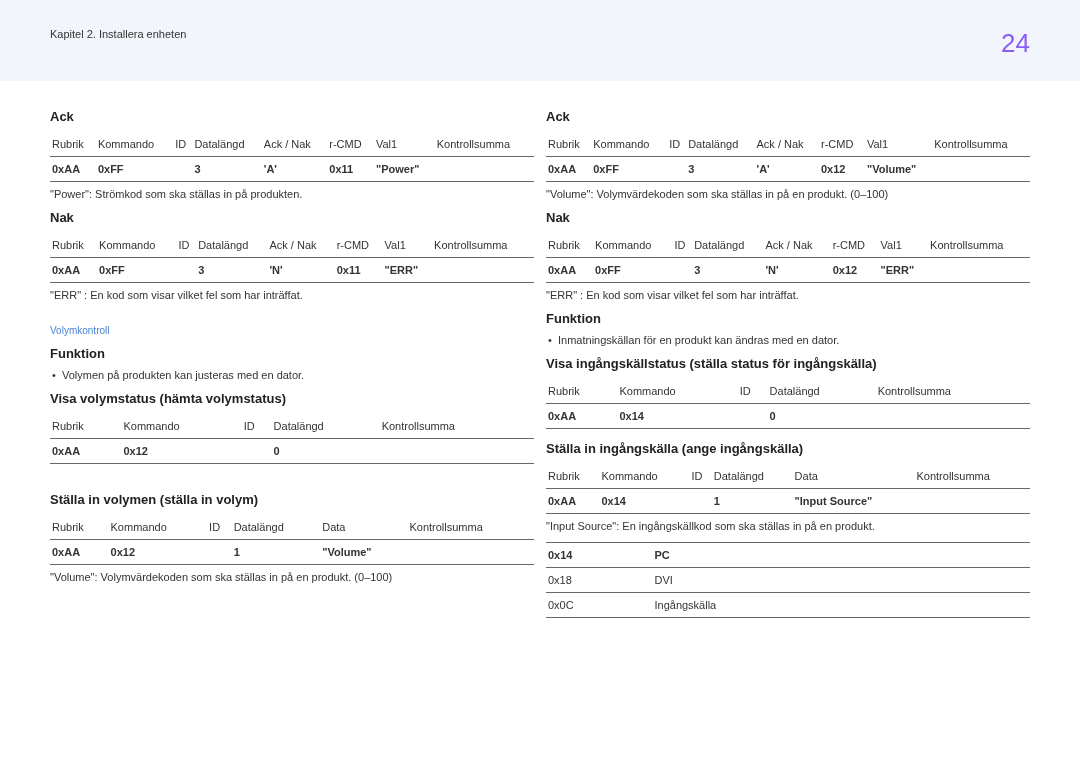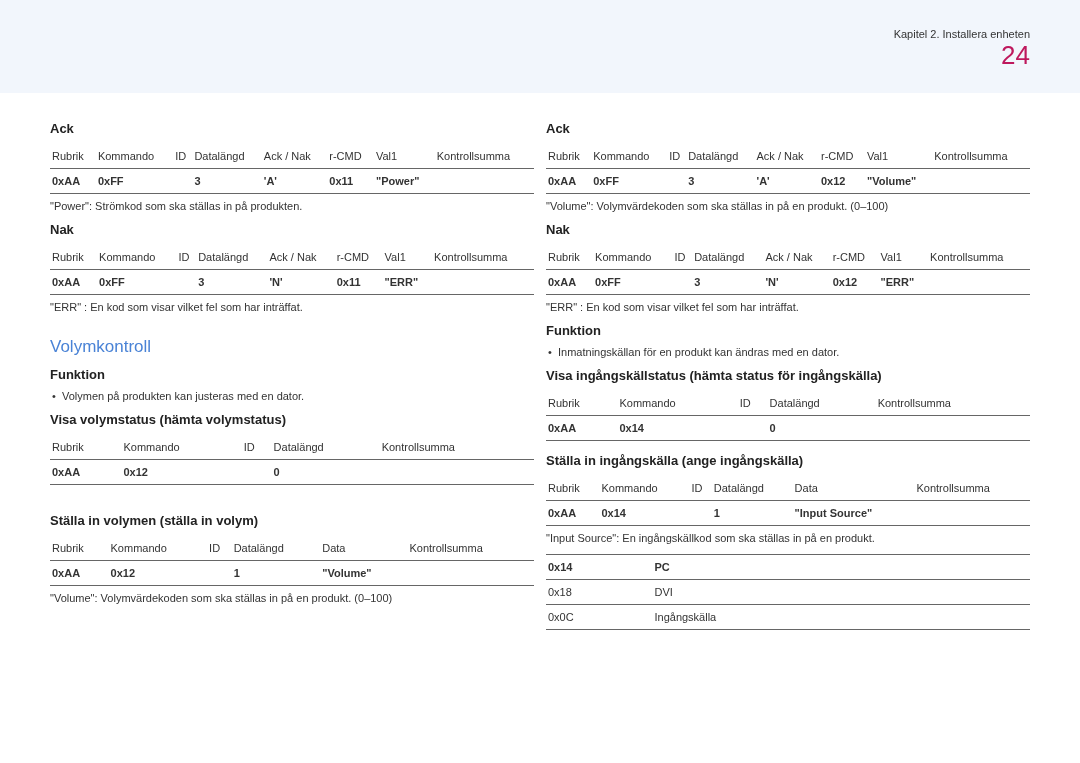--- a/index.html
+++ b/index.html
@@ -9,48 +9,47 @@
     color: #333;
     background: #fff;
     width: 1080px;
     height: 763px;
     position: relative;
     padding: 0 50px 50px 50px;
   }
   .header {
     display: flex;
     justify-content: space-between;
-    align-items: flex-end;
+    align-items: flex-start;
     padding: 28px 0 22px 0;
     background: #f2f6fc;
     margin: 0 -50px;
     padding-left: 50px;
     padding-right: 50px;
-    flex-direction: column;
   }
   .header .pagenum {
-    color: #be185d;
+    color: #8b5cf6;
     font-size: 26px;
     font-weight: 300;
   }
   .columns {
     display: flex;
     gap: 12px;
     margin-top: 28px;
   }
   .col { flex: 1; }
   .h3 {
     font-size: 13px;
     font-weight: 700;
     color: #222;
     margin-bottom: 8px;
   }
   .section-title {
     color: #4a83d6;
-    font-size: 17px;
+    font-size: 10px;
     font-weight: 400;
     margin: 24px 0 10px 0;
   }
   .note {
     font-size: 11px;
     color: #333;
     margin: 6px 0 10px 0;
   }
   .bullet {
     margin-left: 2px;
@@ -256,21 +255,21 @@
         <td>"ERR"</td>
         <td></td>
       </tr>
         </tbody>
     </table>
     <p class="note">"ERR" : En kod som visar vilket fel som har inträffat.</p>
 
     <div class="h3">Funktion</div>
     <p class="note bullet">Inmatningskällan för en produkt kan ändras med en dator.</p>
 
-    <div class="h3">Visa ingångskällstatus (hämta status för ingångskälla)</div>
+    <div class="h3">Visa ingångskällstatus (ställa status för ingångskälla)</div>
     <table>
       <thead>
           <tr>
         <td>Rubrik</td>
         <td>Kommando</td>
         <td>ID</td>
         <td>Datalängd</td>
         <td>Kontrollsumma</td>
       </tr>
         </thead>

